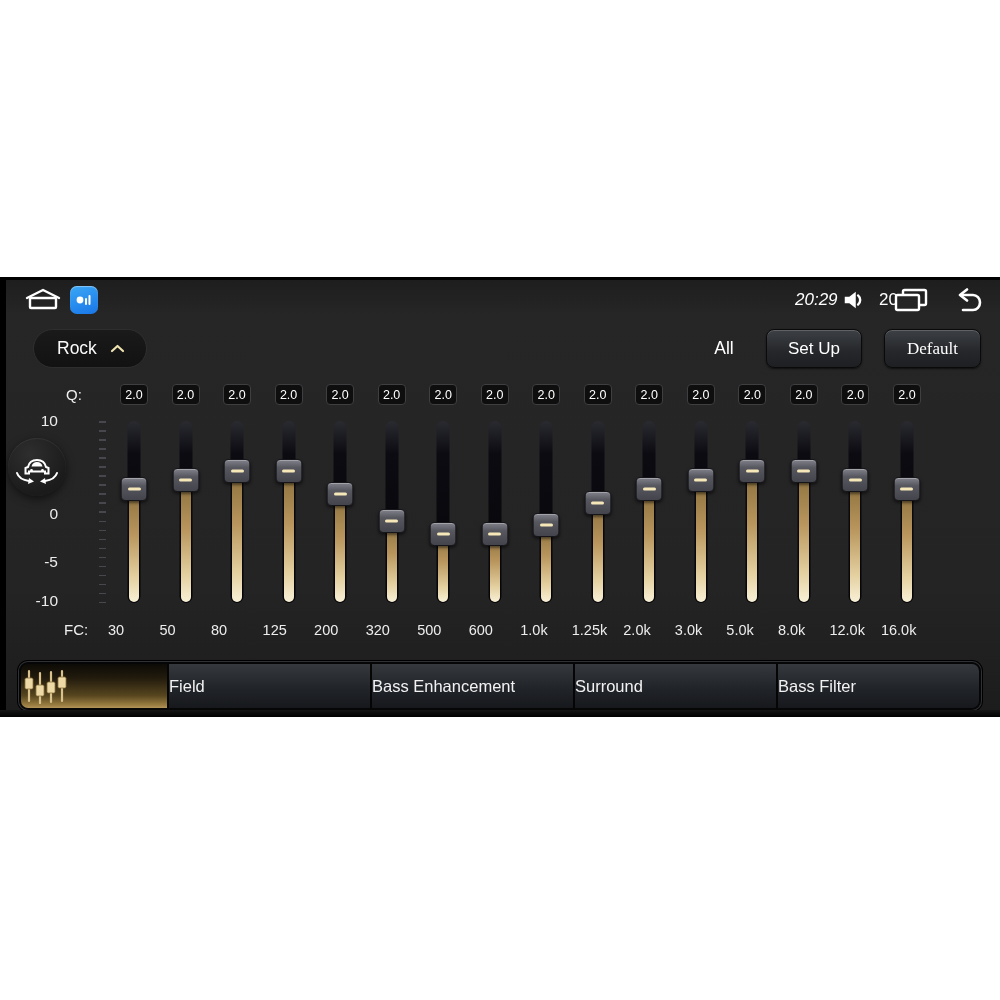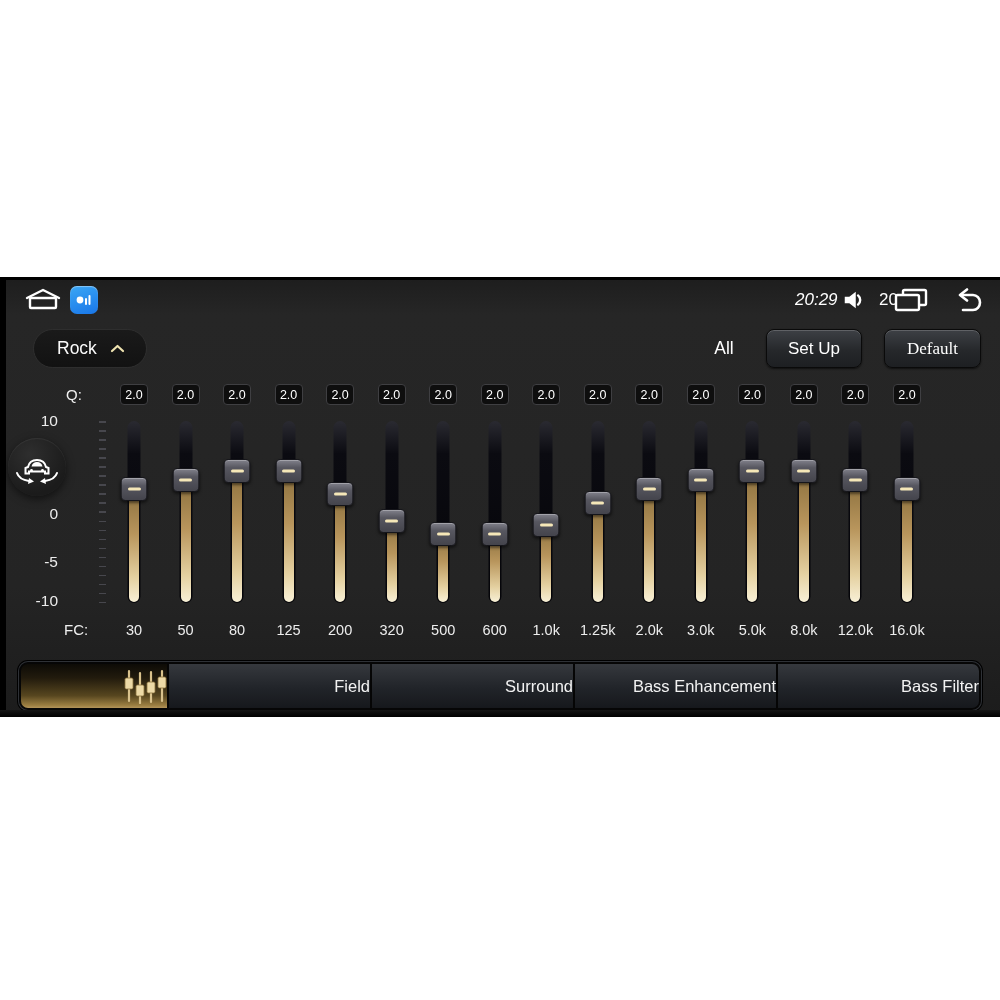--- a/index.html
+++ b/index.html
@@ -58,27 +58,27 @@
     display:flex;align-items:center;justify-content:center;color:#fff;font-size:12.5px;cursor:pointer;}
   .track-dark{position:absolute;left:50%;transform:translateX(-50%);top:37px;width:13px;height:182px;
     background:linear-gradient(180deg,#2a2a31,#0b0b11 18%,#050509);border-radius:7px;}
   .track-fill{position:absolute;left:50%;transform:translateX(-50%);width:10px;
     background:linear-gradient(180deg,#8a6f3d,#b8955c 40%,#e4d0a0 78%,#f8f0d6);border-radius:5px;}
   .handle{position:absolute;left:50%;transform:translateX(-50%);width:27px;height:24px;
     background:linear-gradient(#81818b,#575760 35%,#44444c);border:1px solid #15151a;border-radius:5px;
     box-sizing:border-box;box-shadow:inset 0 1px 0 rgba(255,255,255,.28),0 2px 3px rgba(0,0,0,.5);cursor:grab;}
   .handle::after{content:"";position:absolute;left:50%;top:50%;transform:translate(-50%,-50%);
     width:13px;height:3px;background:#f5e7b8;border-radius:2px;}
-  .fc-label{position:absolute;bottom:0;width:100%;text-align:center;color:#ededed;font-size:14.5px;}
+  .fc-label{position:absolute;bottom:0;width:100%;text-align:left;color:#ededed;font-size:14.5px;}
 
   
   .tabbar{position:absolute;left:18px;right:18px;top:381px;height:50px;border-radius:10px;
     background:#060606;box-shadow:0 0 0 1px #000,inset 0 0 0 1px #2e3136;
     padding:3px;box-sizing:border-box;display:flex;overflow:hidden;}
-  .tab{flex:1;display:flex;align-items:center;justify-content:flex-end;color:#f2f2f2;font-size:16.5px;
+  .tab{flex:1;display:flex;align-items:center;justify-content:flex-start;color:#f2f2f2;font-size:16.5px;
     background:linear-gradient(#35383d,#212429 55%,#16181c);border-right:2px solid #050505;cursor:pointer;}
   .tab:last-child{border-right:none;border-radius:0 7px 7px 0;}
   .tab.active{flex:0 0 146px;border-radius:7px 0 0 7px;
     background:linear-gradient(180deg,#0d0b06,#221b0d 32%,#57461f 72%,#9c7f42 94%,#b3945a),
     radial-gradient(rgba(0,0,0,.3) 1px,transparent 1px);}
 </style>
 </head>
 <body>
 
 <div class="screen">
@@ -283,22 +283,22 @@
       <rect x="15" y="17" width="8" height="11" rx="1.5"></rect>
       <rect x="26" y="14" width="8" height="11" rx="1.5"></rect>
       <rect x="37" y="9" width="8" height="11" rx="1.5"></rect>
     </g>
   </svg>
       </div>
       <div class="tab">
         <span>Field</span>
       </div>
       <div class="tab">
+        <span>Bass Enhancement</span>
+      </div>
+      <div class="tab">
         <span>Surround</span>
-      </div>
-      <div class="tab">
-        <span>Bass Enhancement</span>
       </div>
       <div class="tab">
         <span>Bass Filter</span>
       </div>
     </div>
 </div>
 
 </body></html>

